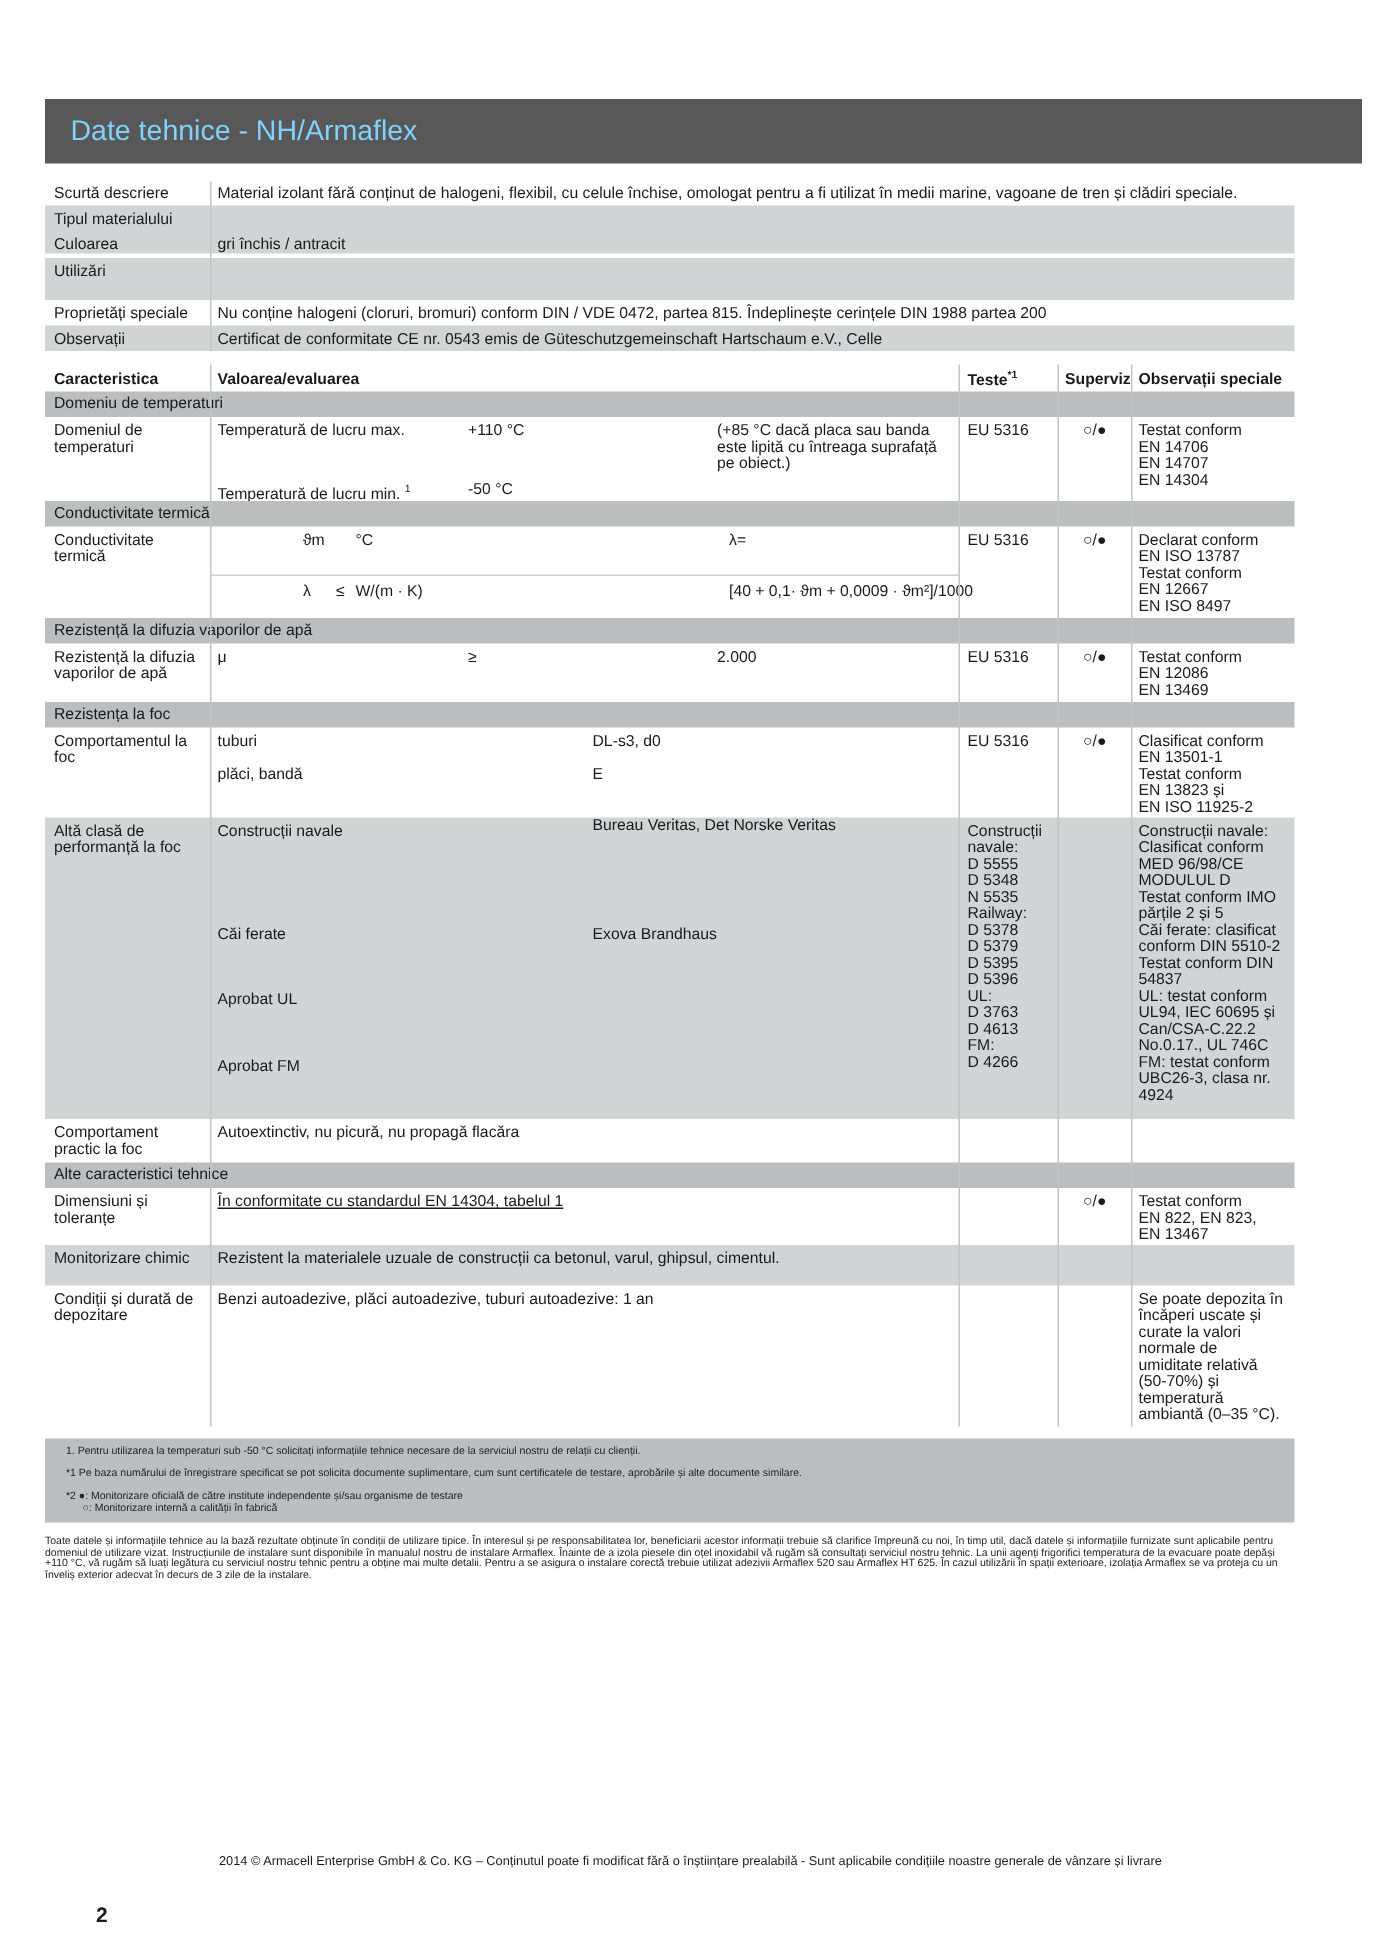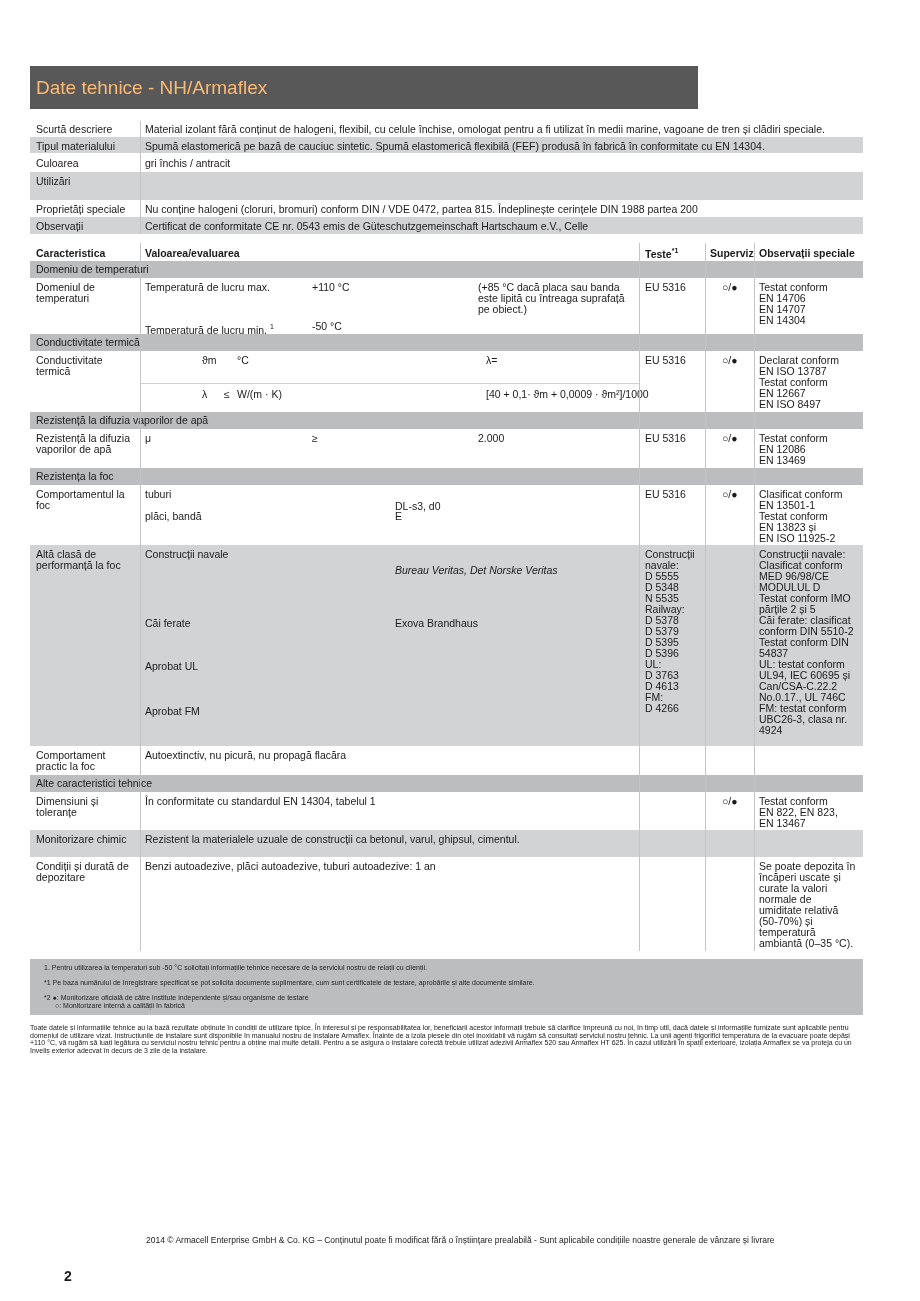--- a/index.html
+++ b/index.html
@@ -1,17 +1,17 @@
 <!DOCTYPE html>
 <html><head>
 <meta charset="utf-8">
 <style>
   * { box-sizing: border-box; margin: 0; padding: 0; }
   body { width: 920px; height: 1301px; background: #fff; font-family: "Liberation Sans", sans-serif; color: #1a1a1a; position: relative; overflow: hidden; }
-  .title-bar { position: absolute; left: 30px; top: 66px; width: 668px; height: 43px; background: #585858; color: #fdba74; font-size: 19px; padding: 12px 6px; line-height: 20px; }
+  .title-bar { position: absolute; left: 30px; top: 66px; width: 878px; height: 43px; background: #585858; color: #7dd3fc; font-size: 19px; padding: 12px 17px; line-height: 20px; }
   .abs { position: absolute; }
   .t { font-size: 10.5px; line-height: 11px; }
   .row { position: absolute; left: 30px; width: 833px; }
   .gray { background: #d2d3d5; }
   .sec { background: #bcbdbf; }
   .vline { position: absolute; width: 1px; background: #c4c4c4; }
   .hline { position: absolute; height: 1px; background: #d0d0d0; }
   .hdr { font-weight: bold; font-size: 10.5px; }
   .fn { font-size: 7px; line-height: 8px; color: #222; }
   .disc { font-size: 7px; line-height: 7.6px; color: #222; }
@@ -20,23 +20,22 @@
 </head>
 <body>
 
 <div class="title-bar">Date tehnice  - NH/Armaflex</div>
 
 <div>
   <div class="row" style="top:121px;height:16px;">
     <span class="abs t" style="left:6px;top:3px;">Scurtă descriere</span>
     <span class="abs t" style="left:115px;top:3px;">Material izolant fără conținut de halogeni, flexibil, cu celule închise, omologat pentru a fi utilizat în medii marine, vagoane de tren și clădiri speciale.</span>
   </div>
-  <div class="row gray" style="top:137px;height:16px;text-decoration:underline;">
+  <div class="row gray" style="top:137px;height:32px;text-decoration:underline;">
     <span class="abs t" style="left:6px;top:4px;">Tipul materialului</span>
-    <span class="abs t" style="left:115px;top:4px;">Spumă elastomerică pe bază de cauciuc sintetic. Spumă elastomerică flexibilă (FEF) produsă în fabrică în conformitate cu EN 14304.</span>
   </div>
   <div class="row" style="top:155px;height:17px;">
     <span class="abs t" style="left:6px;top:3px;">Culoarea</span>
     <span class="abs t" style="left:115px;top:3px;">gri închis / antracit</span>
   </div>
   <div class="row gray" style="top:172px;height:28px;">
     <span class="abs t" style="left:6px;top:4px;">Utilizări</span>
   </div>
   <div class="row" style="top:200px;height:17px;">
     <span class="abs t" style="left:6px;top:4px;">Proprietăți speciale</span>
@@ -113,36 +112,36 @@
 EN 12086
 EN 13469</span>
   </div>
 
   <div class="row sec" style="top:468px;height:17px;">
     <span class="abs t" style="left:6px;top:3px;">Rezistența la foc</span>
   </div>
   <div class="row" style="top:485px;height:60px;">
     <span class="abs t" style="left:6px;top:4px;width:100px;">Comportamentul la foc</span>
     <span class="abs t" style="left:115px;top:4px;">tuburi</span>
-    <span class="abs t" style="left:365px;top:16px;">DL-s3, d0</span>
+    <span class="abs t" style="left:365px;top:4px;">DL-s3, d0</span>
     <span class="abs t" style="left:115px;top:26px;">plăci, bandă</span>
     <span class="abs t" style="left:365px;top:26px;">E</span>
     <span class="abs t" style="left:615px;top:4px;">EU 5316</span>
     <span class="abs t" style="left:692px;top:4px;">○/●</span>
     <span class="abs t" style="left:729px;top:4px;white-space:pre;">Clasificat conform
 EN 13501-1
 Testat conform
 EN 13823 și
 EN ISO 11925-2</span>
   </div>
 
   <div class="row gray" style="top:545px;height:201px;">
     <span class="abs t" style="left:6px;top:4px;width:100px;">Altă clasă de performanță la foc</span>
     <span class="abs t" style="left:115px;top:4px;">Construcții navale</span>
-    <span class="abs t" style="left:365px;top:20px;font-style:italic;">Bureau Veritas, Det Norske Veritas</span>
+    <span class="abs t" style="left:365px;top:0;">Bureau Veritas, Det Norske Veritas</span>
     <span class="abs t" style="left:115px;top:73px;">Căi ferate</span>
     <span class="abs t" style="left:365px;top:73px;">Exova Brandhaus</span>
     <span class="abs t" style="left:115px;top:116px;">Aprobat UL</span>
     <span class="abs t" style="left:115px;top:161px;">Aprobat FM</span>
     <span class="abs t" style="left:615px;top:4px;white-space:pre;">Construcții
 navale:
 D 5555
 D 5348
 N 5535
 Railway:
@@ -177,21 +176,21 @@
   <div class="row" style="top:746px;height:28px;">
     <span class="abs t" style="left:6px;top:4px;width:95px;">Comportament practic la foc</span>
     <span class="abs t" style="left:115px;top:4px;">Autoextinctiv, nu picură, nu propagă flacăra</span>
   </div>
 
   <div class="row sec" style="top:775px;height:17px;">
     <span class="abs t" style="left:6px;top:3px;">Alte caracteristici tehnice</span>
   </div>
   <div class="row" style="top:792px;height:38px;">
     <span class="abs t" style="left:6px;top:4px;width:95px;">Dimensiuni și toleranțe</span>
-    <span class="abs t" style="left:115px;top:4px;">În conformitate cu standardul EN 14304, tabelul 1</span>
+    <span class="abs t" style="left:115px;top:4px;text-decoration:underline;">În conformitate cu standardul EN 14304, tabelul 1</span>
     <span class="abs t" style="left:692px;top:4px;">○/●</span>
     <span class="abs t" style="left:729px;top:4px;white-space:pre;">Testat conform
 EN 822, EN 823,
 EN 13467</span>
   </div>
   <div class="row gray" style="top:830px;height:27px;">
     <span class="abs t" style="left:6px;top:4px;width:95px;">Monitorizare chimic</span>
     <span class="abs t" style="left:115px;top:4px;">Rezistent la materialele uzuale de construcții ca betonul, varul, ghipsul, cimentul.</span>
   </div>
   <div class="row" style="top:857px;height:94px;">

